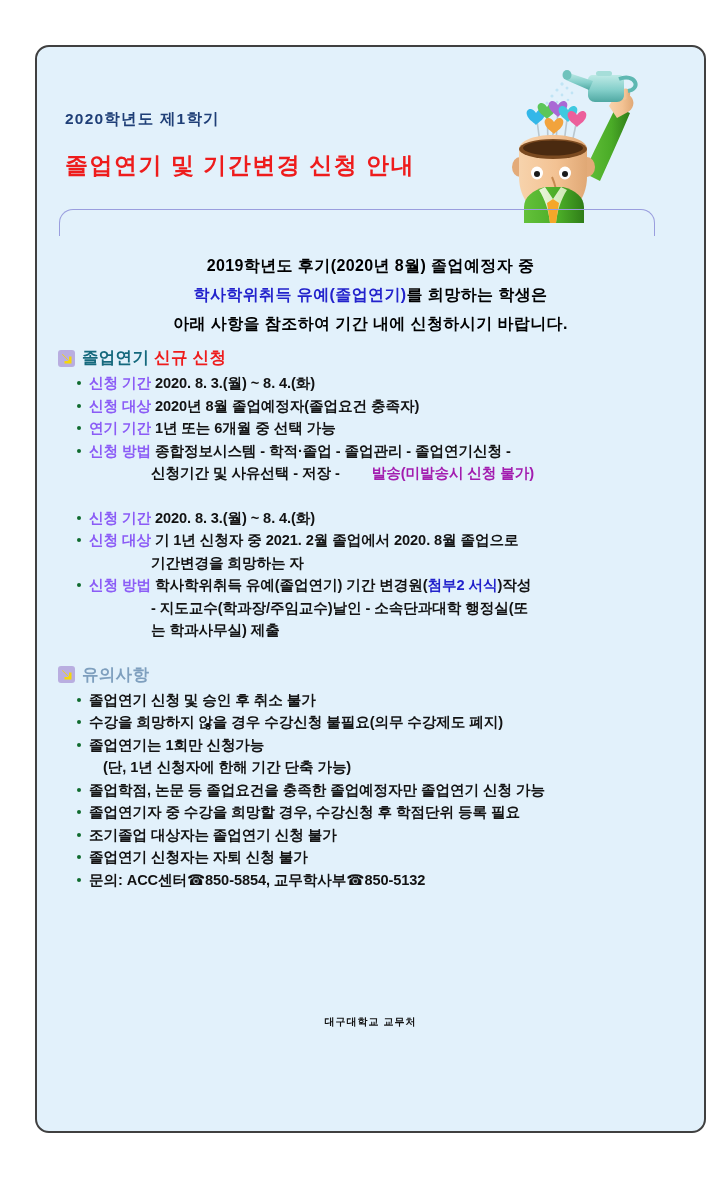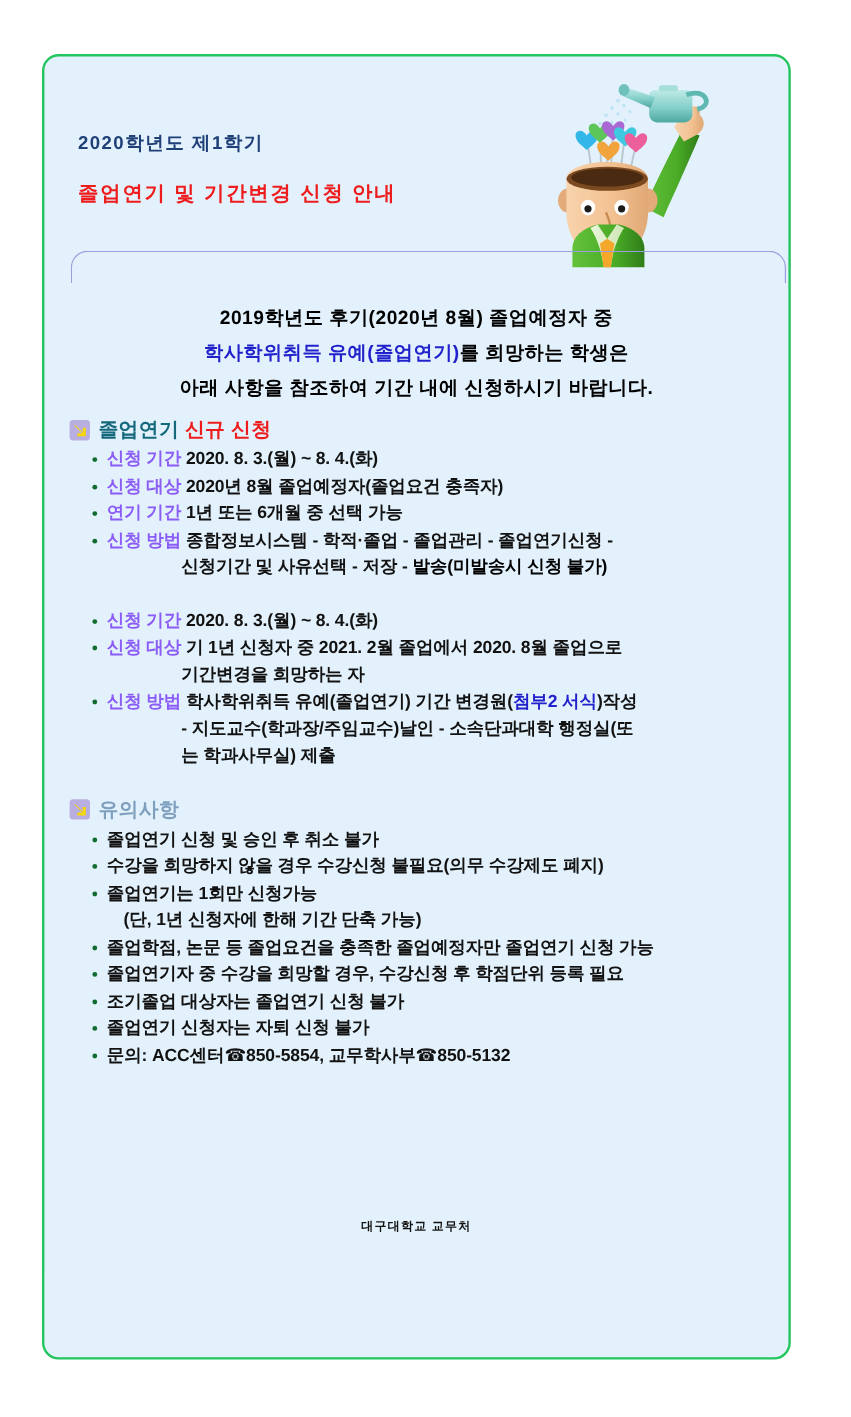--- a/index.html
+++ b/index.html
@@ -12,25 +12,25 @@
     height: 1181px;
     position: relative;
     font-family: "Liberation Sans", "DejaVu Sans", sans-serif;
     overflow: hidden;
   }
 
   .card {
     position: absolute;
     left: 35px;
     top: 45px;
-    width: 624px;
+    width: 671px;
     height: 1088px;
     box-sizing: border-box;
     background: #e2f1fb;
-    border: 2px solid #22c55e;
+    border: 2px solid #404040;
     border-radius: 14px;
     overflow: hidden;
     text-decoration: underline;
   }
 
   
   .header {
     position: relative;
     height: 170px;
   }
@@ -40,21 +40,21 @@
     top: 62px;
     font-size: 15.5px;
     font-weight: bold;
     color: #1f3f77;
     letter-spacing: 1.2px;
   }
   .title {
     position: absolute;
     left: 28px;
     top: 103px;
-    font-size: 17px;
+    font-size: 23px;
     font-weight: bold;
     color: #ee1c1c;
     letter-spacing: 1.5px;
     white-space: nowrap;
   }
 
   
   .illustration {
     position: absolute;
     right: 14px;
@@ -145,21 +145,21 @@
     content: "";
     position: absolute;
     left: 2px;
     top: 9px;
     width: 4px;
     height: 4px;
     border-radius: 50%;
     background: #0f6b2e;
   }
   ul.items li .lbl { color: #8b5cf6; }
-  ul.items li .red { color: #000000; }
+  ul.items li .red { color: #a21caf; margin-left: 28px; }
   ul.items li .blue { color: #2222cc; }
   ul.items li .cont {
     display: block;
     padding-left: 62px;
   }
   ul.items li.plain .cont { padding-left: 14px; }
 
   
   .footer {
     position: absolute;

